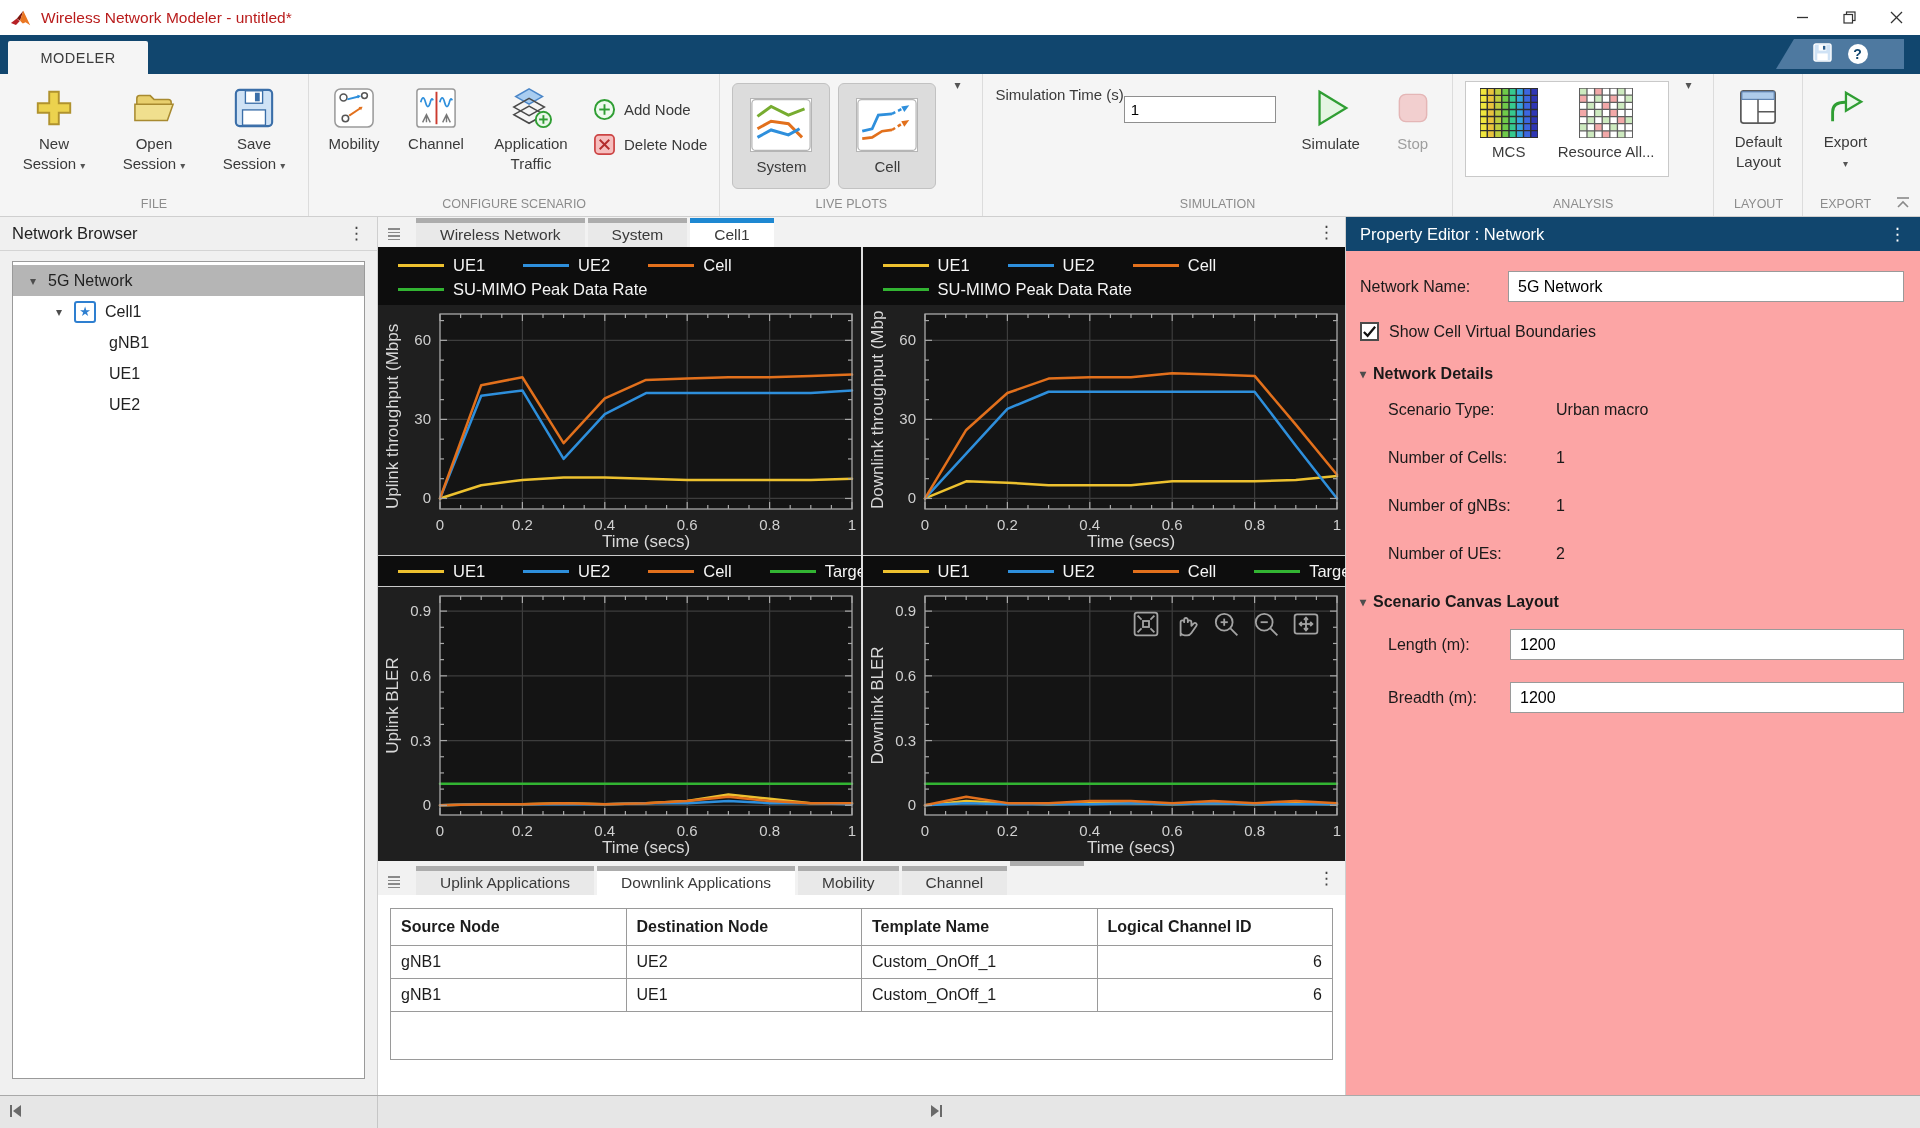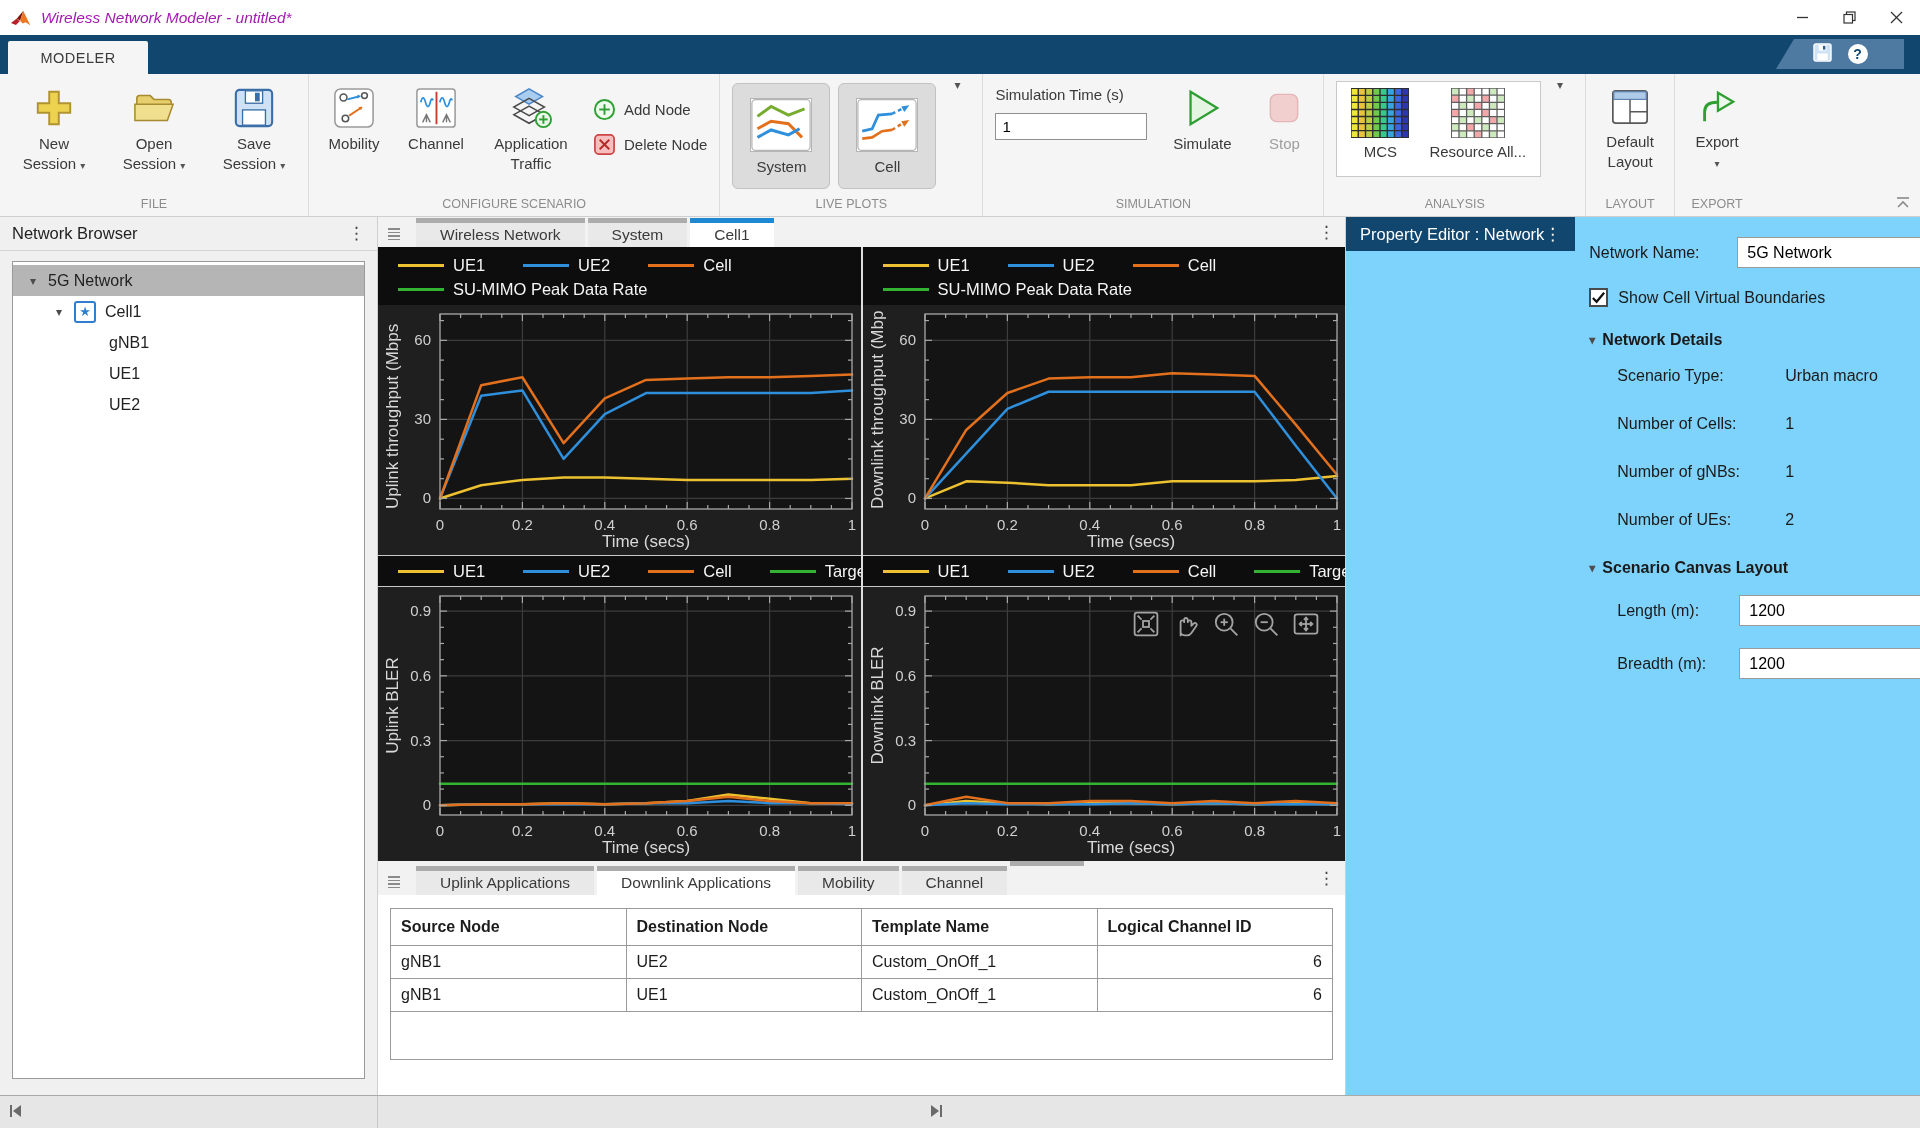--- a/index.html
+++ b/index.html
@@ -3,21 +3,21 @@
 <meta charset="utf-8">
 <style>
   * { box-sizing: border-box; margin:0; padding:0; }
   html,body { width:1920px; height:1128px; overflow:hidden;
     font-family:"Liberation Sans", sans-serif; background:#fff; color:#222; }
   .app { display:flex; flex-direction:column; width:1920px; height:1128px; }
 
   
   .titlebar { height:35px; background:#fff; display:flex; align-items:center; padding-left:10px; flex:0 0 auto; }
   .titlebar .logo { width:22px; height:22px; margin-right:9px; }
-  .titlebar .title { font-size:15.5px; color:#a21caf;font-style:italic; }
+  .titlebar .title { font-size:15.5px; color:#b91c1c; }
   .wincontrols { margin-left:auto; display:flex; height:100%; }
   .winbtn { width:47px; height:100%; display:flex; align-items:center; justify-content:center; background:transparent; border:none; }
 
   
   .ribbontabs { height:39px; background:#11466e; display:flex; align-items:flex-end; position:relative; flex:0 0 auto; }
   .ribbon-tab { margin-left:8px; height:33px; width:140px; background:#f5f5f5; color:#3c3c3c; font-size:14.5px;
     display:flex; align-items:center; justify-content:center; border-radius:2px 2px 0 0; letter-spacing:0.5px; }
   .quickaccess { position:absolute; right:16px; top:4px; height:30px; width:128px; background:#4e79a0;
     clip-path:polygon(18px 0, 100% 0, 100% 100%, 0 100%); display:flex; align-items:center; justify-content:center; gap:16px; }
   .qa-help { width:20px; height:20px; border-radius:50%; background:#fff; color:#11466e; font-weight:bold; font-size:14px;
@@ -31,21 +31,21 @@
   .slabel { text-align:center; font-size:12.5px; color:#8c8c8c; padding:2px 0 5px; }
   .bigbtn { display:flex; flex-direction:column; align-items:center; width:84px; gap:5px; padding-top:9px;
     font-size:15px; color:#3a3a3a; text-align:center; line-height:1.3; background:transparent; border:none; }
   .dd { font-size:10px; color:#555; }
   .stackcol { display:flex; flex-direction:column; gap:12px; padding-top:20px; }
   .stackrow { display:flex; align-items:center; gap:8px; font-size:15px; color:#3a3a3a; background:transparent; border:none; }
   .togglebtn { width:98px; height:106px; background:#dcdcdc; border:1px solid #c2c2c2; border-radius:6px; margin-top:5px;
     display:flex; flex-direction:column; align-items:center; justify-content:center; gap:6px; font-size:15px; color:#3a3a3a; }
   .togglebtn .mini { background:#fff; border:1px solid #b5b5b5; }
   .gallery-dd { width:26px; display:flex; align-items:center; justify-content:center; font-size:12px; color:#555; background:transparent; border:none; }
-  .simcol { display:flex; flex-direction:column; padding-top:8px; font-size:15px; color:#3a3a3a; }
+  .simcol { display:flex; padding-top:8px; font-size:15px; color:#3a3a3a; }
   .simcol input { width:152px; height:27px; margin-top:10px; border:1px solid #8f8f8f; font-size:15px; padding:0 6px;
     font-family:"Liberation Sans", sans-serif; }
   .disabled { color:#9e9e9e !important; }
   .gallerybox { border:1px solid #c9c9c9; background:#fff; display:flex; padding:6px 14px 0; gap:20px; margin-top:3px; height:96px; }
   .galitem { display:flex; flex-direction:column; align-items:center; gap:5px; font-size:15px; color:#3a3a3a; background:transparent; border:none; }
   .collapse-ribbon { position:absolute; right:8px; bottom:4px; background:transparent; border:none; }
 
   
   .main { flex:1; display:flex; min-height:0; background:#f0f0f0; }
   .left-panel { width:378px; flex:0 0 auto; display:flex; flex-direction:column; border-right:1px solid #cfcfcf; background:#f0f0f0; }
@@ -87,21 +87,21 @@
   .plot-toolbar { position:absolute; top:22px; right:24px; display:flex; gap:10px; }
   .ptool { width:30px; height:30px; background:transparent; border:none; padding:0; }
 
   .table-area { flex:1; background:#fff; padding:13px 12px 0; min-height:0; }
   table.apps { width:100%; border-collapse:collapse; font-size:16px; color:#1c1c1c; }
   table.apps th { text-align:left; font-weight:bold; border:1px solid #9a9a9a; padding:9px 10px; background:#fff; }
   table.apps td { border:1px solid #9a9a9a; padding:7px 10px; }
   table.apps td:last-child { text-align:right; }
   .empty-strip { border:1px solid #9a9a9a; border-top:none; height:48px; }
 
-  .right-panel { width:574px; flex:0 0 auto; display:flex; background:#7dd3fc; }
+  .right-panel { width:574px; flex:0 0 auto; display:flex; flex-direction:column; background:#fca5a5; }
   .pe-header { background:#11466e; color:#fff; height:34px; flex:0 0 auto; display:flex; align-items:center; padding:0 14px; font-size:16.5px; }
   .pe-header .vdots { color:#fff; }
   .pe-body { padding:20px 16px 0 14px; font-size:16px; color:#1a1a1a; overflow:hidden; }
   .pe-row { display:flex; align-items:center; margin-bottom:20px; }
   .pe-row-label { width:148px; flex:0 0 auto; }
   .pe-input { flex:1; height:31px; border:1px solid #9a9a9a; background:#fff; font-size:16px; padding:0 9px;
     font-family:"Liberation Sans", sans-serif; }
   .checkbox-row { display:flex; align-items:center; gap:10px; margin:4px 0 24px; }
   .checkbox { width:19px; height:19px; border:2px solid #4a4a4a; background:#fff; display:flex; align-items:center; justify-content:center; }
   .pe-select { flex:1; height:33px; border:1px solid #888; border-radius:6px; background:#fdfdfd; display:flex; align-items:center; padding:0 12px; }

